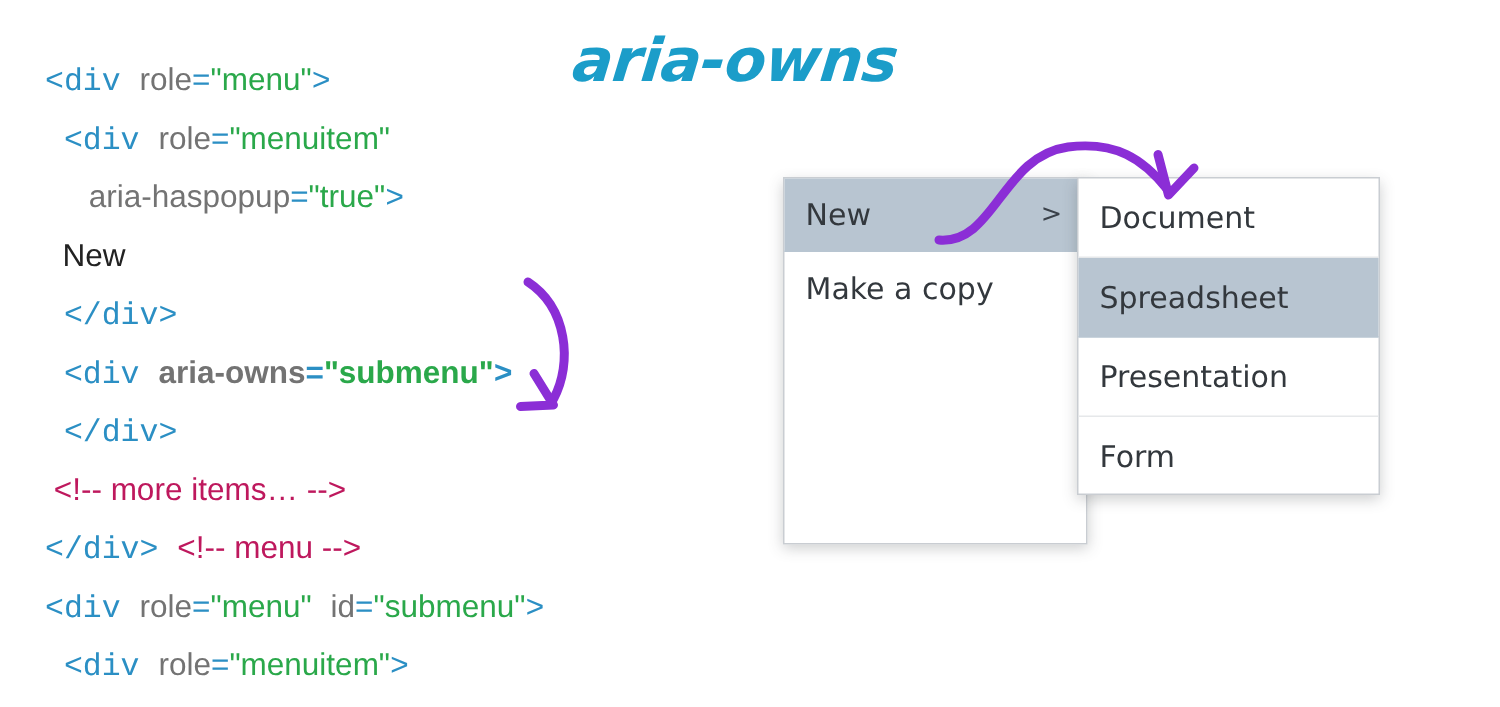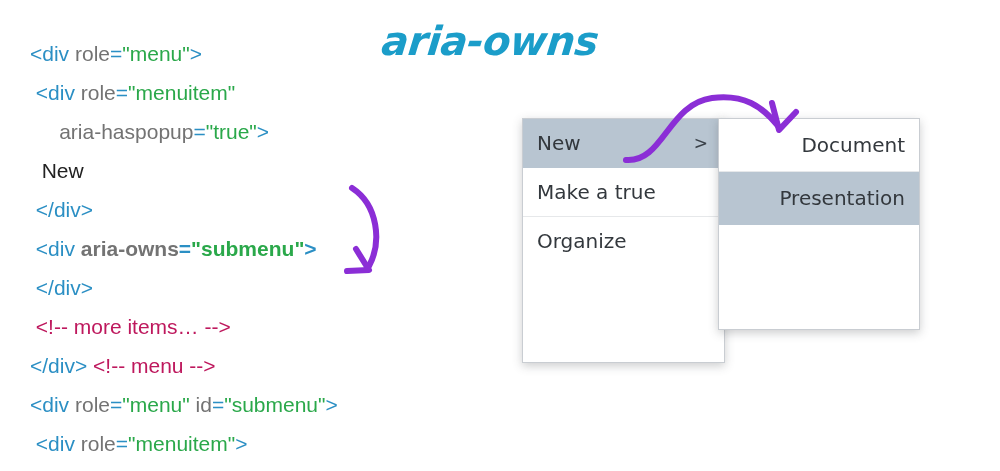--- a/index.html
+++ b/index.html
@@ -36,21 +36,21 @@
     left: 30px;
     top: 34px;
     width: 420px;
     font-family: "Liberation Sans", sans-serif;
     font-size: 21px;
     line-height: 39px;
     white-space: pre;
     color: #222;
   }
   #code-block .ln { display: block; height: 39px; }
-  .tok-tag     { color: #2b8fc4; }
+  .tok-tag     { color: #2b8fc4; font-family: Liberation Mono, monospace; }
   .tok-attr    { color: #737373; }
   .tok-val     { color: #2aa84a; }
   .tok-punct   { color: #2b8fc4; }
   .tok-text    { color: #222222; }
   .tok-comment { color: #be185d; }
   .tok-bold    { font-weight: bold; }
 
   
   .menu-panel {
     position: absolute;
@@ -81,21 +81,21 @@
     padding: 0 14px;
     font-size: 20px;
     color: #33383d;
     box-sizing: border-box;
     border-bottom: 1px solid #e6e8ea;
     white-space: nowrap;
     overflow: hidden;
   }
   #main-menu .menu-item:last-child,
   #sub-menu .menu-item:last-child { border-bottom: none; }
-  #sub-menu .menu-item { height: 53px; line-height: 53px; text-align: right; }
+  #sub-menu .menu-item { height: 53px; line-height: 53px; }
   .menu-item.is-highlighted {
     background: #b8c5d1;
     border-bottom-color: #b8c5d1;
   }
   .submenu-chevron {
     position: absolute;
     right: 16px;
     top: 0;
     font-size: 17px;
     color: #3a4149;
@@ -113,27 +113,28 @@
 </style>
 </head>
 <body>
 
 <div id="diagram-title">aria-owns</div>
 
 <div id="code-block"><span class="ln"><span class="tok-tag">&lt;div </span><span class="tok-attr">role</span><span class="tok-punct">=</span><span class="tok-val">"menu"</span><span class="tok-tag">&gt;</span></span><span class="ln"><span class="tok-tag"> &lt;div </span><span class="tok-attr">role</span><span class="tok-punct">=</span><span class="tok-val">"menuitem"</span></span><span class="ln"><span class="tok-attr">     aria-haspopup</span><span class="tok-punct">=</span><span class="tok-val">"true"</span><span class="tok-tag">&gt;</span></span><span class="ln"><span class="tok-text">  New</span></span><span class="ln"><span class="tok-tag"> &lt;/div&gt;</span></span><span class="ln"><span class="tok-tag"> &lt;div </span><span class="tok-attr tok-bold">aria-owns</span><span class="tok-punct tok-bold">=</span><span class="tok-val tok-bold">"submenu"</span><span class="tok-tag tok-bold">&gt;</span></span><span class="ln"><span class="tok-tag"> &lt;/div&gt;</span></span><span class="ln"><span class="tok-comment"> &lt;!-- more items… --&gt;</span></span><span class="ln"><span class="tok-tag">&lt;/div&gt; </span><span class="tok-comment">&lt;!-- menu --&gt;</span></span><span class="ln"><span class="tok-tag">&lt;div </span><span class="tok-attr">role</span><span class="tok-punct">=</span><span class="tok-val">"menu"</span><span class="tok-tag"> </span><span class="tok-attr">id</span><span class="tok-punct">=</span><span class="tok-val">"submenu"</span><span class="tok-tag">&gt;</span></span><span class="ln"><span class="tok-tag"> &lt;div </span><span class="tok-attr">role</span><span class="tok-punct">=</span><span class="tok-val">"menuitem"</span><span class="tok-tag">&gt;</span></span><span class="ln"></span></div>
 
 <div class="menu-panel" id="main-menu">
     <div class="menu-item is-highlighted"><span>New</span><span class="submenu-chevron">&gt;</span></div>
-    <div class="menu-item"><span>Make a true</span></div>
-    <div class="menu-item"><span>Organize</span></div>
+    <div class="menu-item"><span>Make a copy</span></div>
   </div>
 
 <div class="menu-panel" id="sub-menu">
     <div class="menu-item"><span>Document</span></div>
-    <div class="menu-item is-highlighted"><span>Presentation</span></div>
+    <div class="menu-item is-highlighted"><span>Spreadsheet</span></div>
+    <div class="menu-item"><span>Presentation</span></div>
+    <div class="menu-item"><span>Form</span></div>
   </div>
 
 <svg id="arrow-layer" viewBox="0 0 1000 471">
 
   <g>
     <path d="M352,188 C378,205 382,242 369,266" fill="none" stroke="#8b2ed6" stroke-width="6" stroke-linecap="round"></path>
     <path d="M356,249 L369,270 L347,271" fill="none" stroke="#8b2ed6" stroke-width="6" stroke-linecap="round" stroke-linejoin="round"></path>
   </g>
 
   <g>

